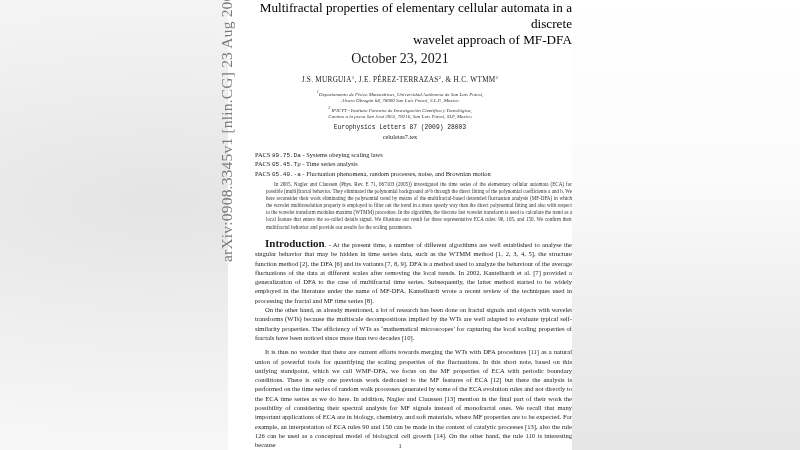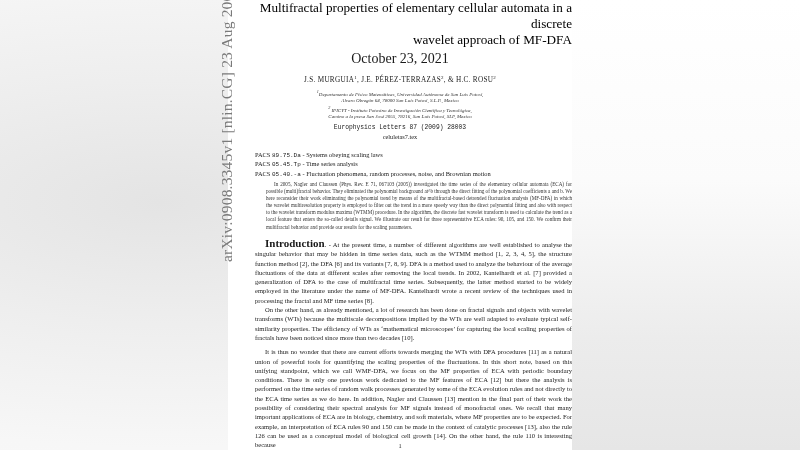--- a/index.html
+++ b/index.html
@@ -143,21 +143,21 @@
 <div class="arxiv-stamp">arXiv:0908.3345v1  [nlin.CG]  23 Aug 2009</div>
 
 <div class="title">
   <div>Multifractal properties of elementary cellular automata in a discrete</div>
   <div>wavelet approach of MF-DFA</div>
 </div>
 
 <div class="date">October 23, 2021</div>
 
 <div class="authors">
-  <span>J.S. MURGUIA</span><sup>1</sup><span>, </span><span>J.E. PÉREZ-TERRAZAS</span><sup>2</sup><span>, &amp; </span><span>H.C. ROSU</span><sup>2</sup>
+  <span>J.S. MURGUIA</span><sup>1</sup><span>, </span><span>J.E. PÉREZ-TERRAZAS</span><sup>2</sup><span>, &amp; </span><span>H.C. WTMM</span><sup>2</sup>
 </div>
 
 <div class="affil">
   <div><sup>1</sup><span>Departamento de Físico Matemáticas, Universidad Autónoma de San Luis Potosí,</span></div>
   <div><span>Alvaro Obregón 64, 78000 San Luis Potosí, S.L.P., Mexico</span></div>
   <div><sup>2</sup> <span>IPICYT - Instituto Potosino de Investigación Científica y Tecnológica,</span></div>
   <div><span>Camino a la presa San José 2055, 78216, San Luis Potosí, SLP, Mexico</span></div>
 </div>
 
 <div class="journal">Europhysics Letters 87 (2009) 28003</div>

